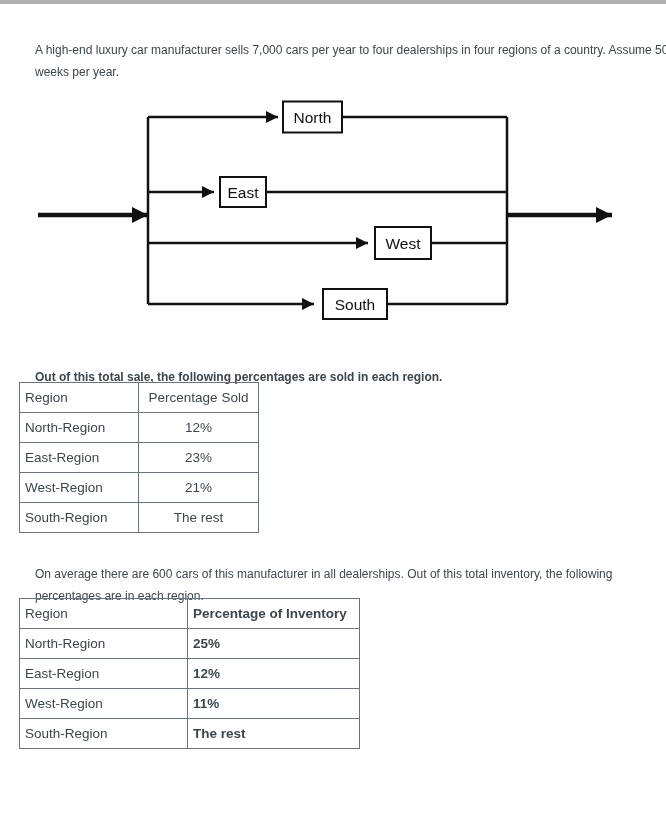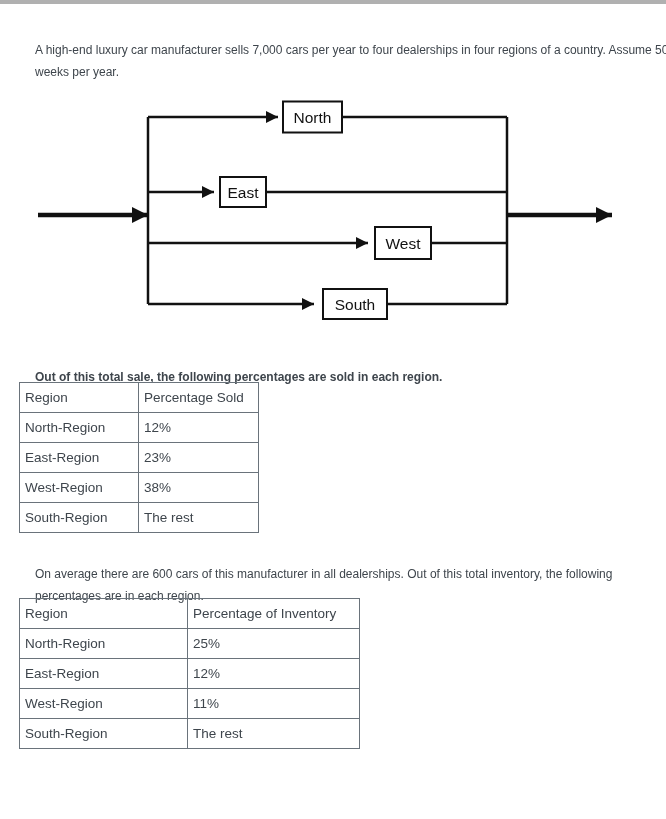--- a/index.html
+++ b/index.html
@@ -55,23 +55,23 @@
   table.tbl td {
     border: 1px solid #6a737b;
     height: 29px;
     padding: 0 5px;
     vertical-align: middle;
     overflow: hidden;
     white-space: nowrap;
     margin-left: 19px;
   }
   .t1 .c1 { width: 108px; }
-  .t1 .c2 { width: 109px; }
+  .t1 .c2 { width: 109px; text-align: center; }
   .t2 .c1 { width: 157px; }
-  .t2 .c2 { width: 161px; }
+  .t2 .c2 { width: 161px; font-weight: bold; }
 </style>
 </head>
 <body>
 
 <div class="page">
 
   <div class="top-bar"></div>
 
   <p class="para p1">A high-end luxury car manufacturer sells 7,000 cars per year to four dealerships in four regions of a country. Assume 50 weeks per year.</p>
 
@@ -133,21 +133,21 @@
       <tr>
         <td class="c1">North-Region</td>
         <td class="c2">12%</td>
       </tr>
       <tr>
         <td class="c1">East-Region</td>
         <td class="c2">23%</td>
       </tr>
       <tr>
         <td class="c1">West-Region</td>
-        <td class="c2">38%</td>
+        <td class="c2">21%</td>
       </tr>
       <tr>
         <td class="c1">South-Region</td>
         <td class="c2">The rest</td>
       </tr>
     </tbody>
   </table>
 
   <p class="para p3">On average there are 600 cars of this manufacturer in all dealerships. Out of this total inventory, the following percentages are in each region.</p>
 

